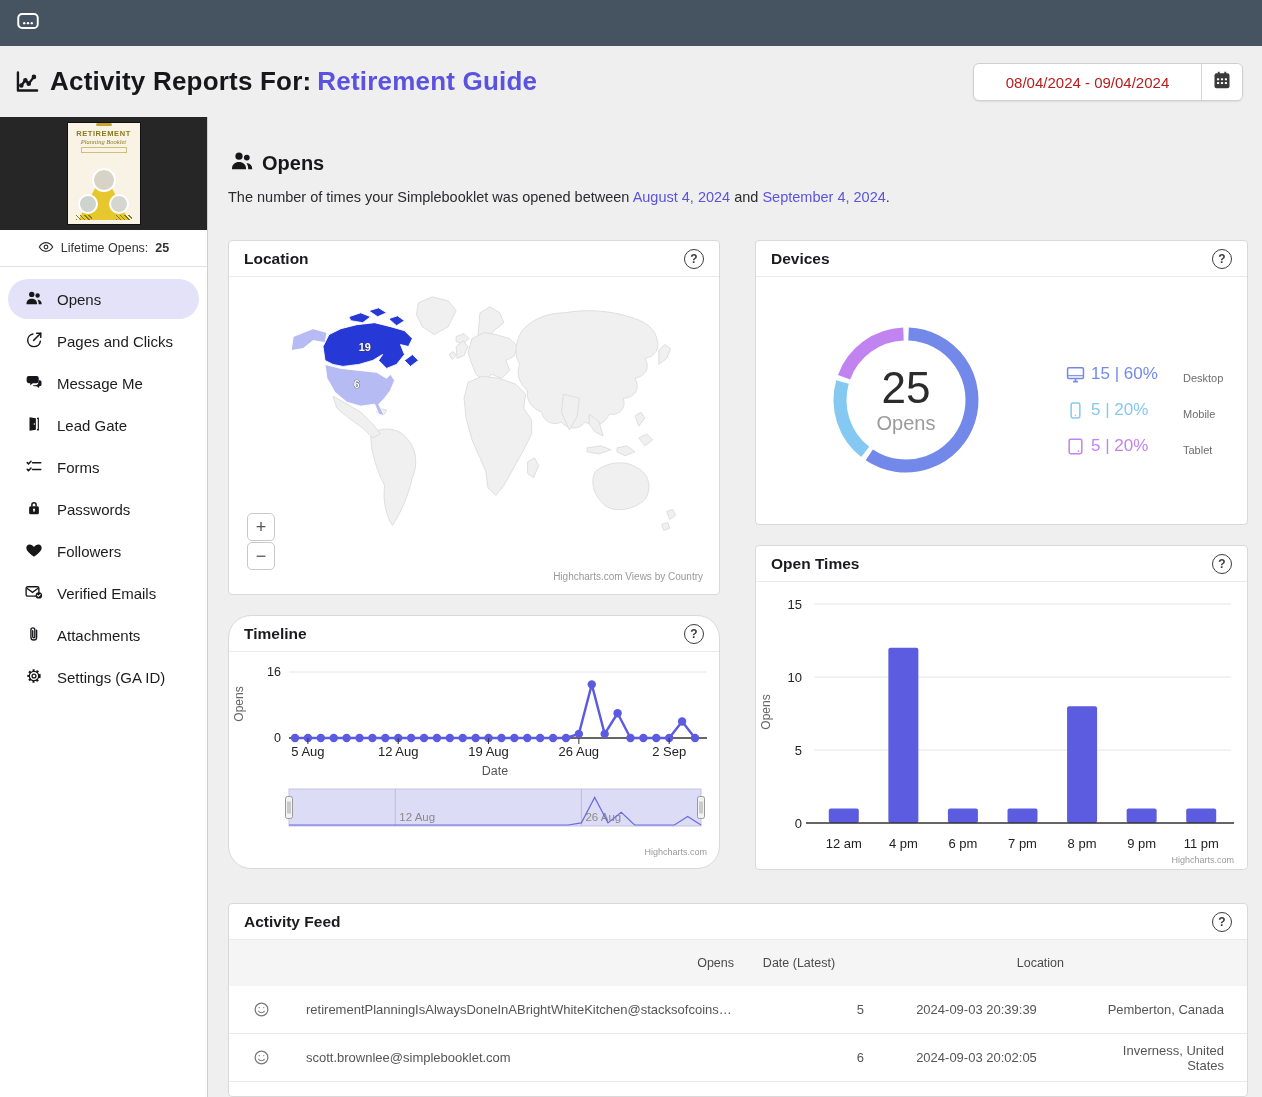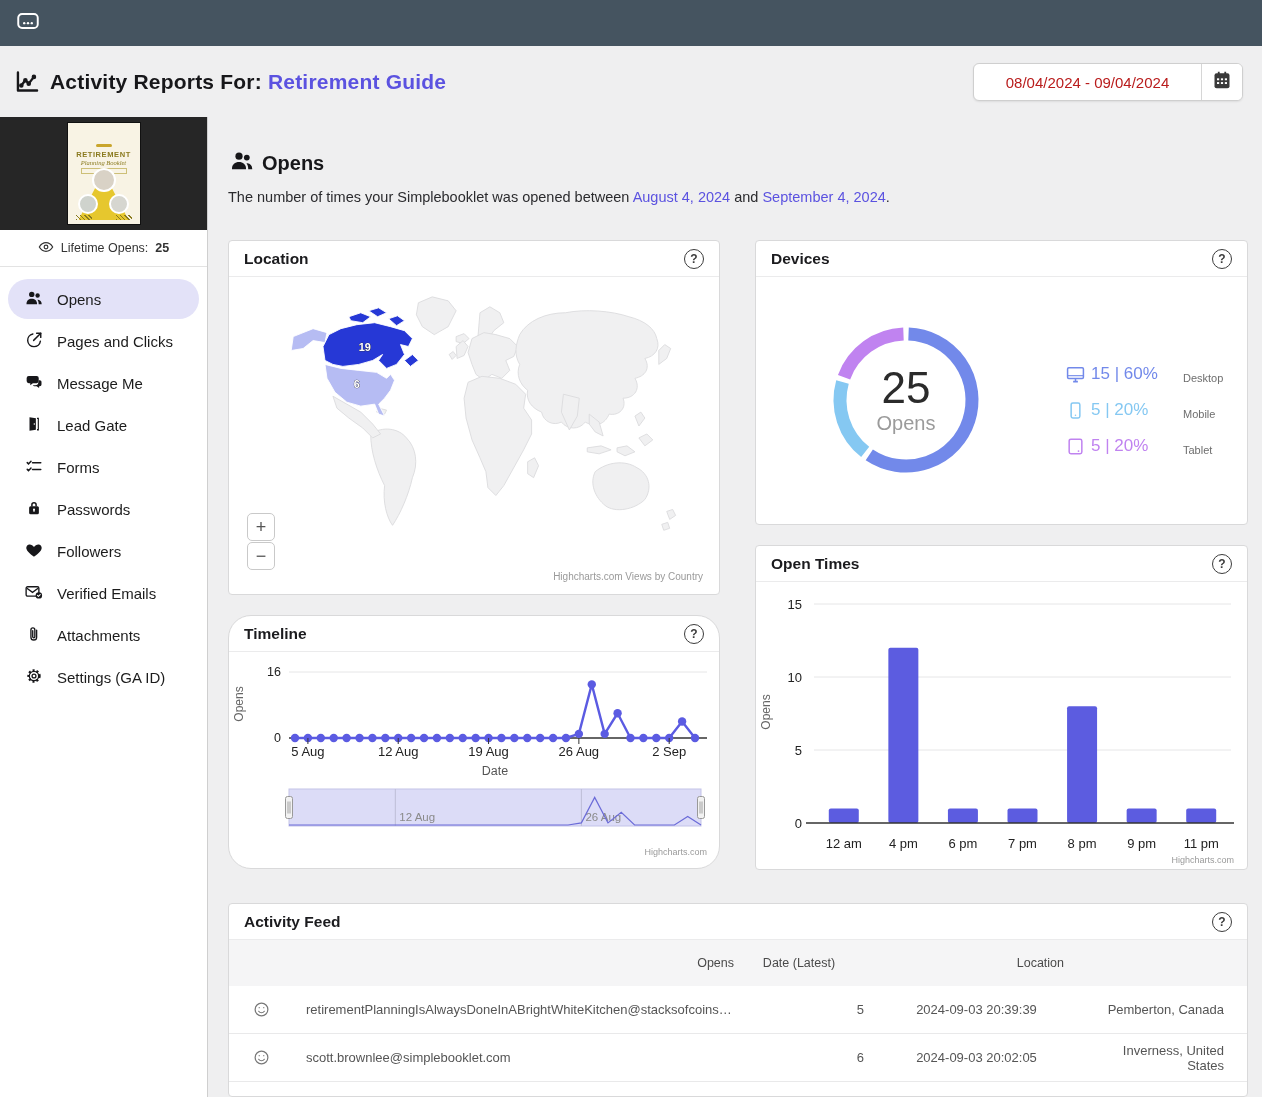--- a/index.html
+++ b/index.html
@@ -6,32 +6,32 @@
   body { font-family:"Liberation Sans", sans-serif; background:#efeff0; }
   #app { position:relative; width:1262px; height:1097px; overflow:hidden; background:#efeff0; }
 
   
   .topbar { position:absolute; left:0; top:0; width:1262px; height:46px; background:#455460; display:flex; align-items:center; padding-left:15px; }
   .topbar svg { width:26px; height:26px; }
 
   
   .header { position:absolute; left:0; top:46px; width:1262px; height:71px; display:flex; align-items:center; padding-left:14px; }
   .header .chart-ic { width:27px; height:27px; margin-right:9px; }
-  .header h1 { font-size:21px; font-weight:700; color:#17171a; letter-spacing:.2px; }
+  .header h1 { font-size:26px; font-weight:700; color:#17171a; letter-spacing:.2px; }
   .header h1 .booklet { color:#5b52e0; margin-left:6px; }
 
   .datepicker { position:absolute; right:19px; top:63px; width:270px; height:38px; background:#fff; border:1px solid #cfcfcf; border-radius:6px; display:flex; box-shadow:0 1px 2px rgba(0,0,0,.08); overflow:hidden; }
   .datepicker .dates { flex:1; display:flex; align-items:center; justify-content:center; font-size:15px; color:#b91c1c; }
   .datepicker .calbtn { width:41px; border-left:1px solid #d6d6d6; display:flex; align-items:center; justify-content:center; cursor:pointer; background:#fff; }
   .datepicker .calbtn svg { width:20px; height:20px; }
 
   
   .sidebar { position:absolute; left:0; top:117px; width:208px; height:980px; background:#fff; border-right:1px solid #cfcfcf; }
   .thumbwrap { height:113px; background:#262626; display:flex; align-items:center; justify-content:center; }
-  .booklet-thumb { width:72px; height:101px; background:#f8f3e4; position:relative; display:flex; flex-direction:column; align-items:center; padding-top:21px; box-shadow:0 0 0 1px #111; }
+  .booklet-thumb { width:72px; height:101px; background:#f8f3e4; position:relative; display:flex; flex-direction:column; align-items:center; padding-top:0; box-shadow:0 0 0 1px #111; }
   .bt-logo { width:16px; height:3px; background:#c9a52c; border-radius:2px; }
   .bt-title { font-size:7.5px; font-weight:700; letter-spacing:.6px; color:#8a7a1e; margin-top:3px; }
   .bt-sub { font-size:6.5px; font-style:italic; color:#8a7a1e; font-family:"Liberation Serif", serif; }
   .bt-tag { width:46px; height:6px; border:1px solid #cdbf77; margin-top:2px; }
   .bt-art { position:absolute; bottom:4px; left:8px; width:56px; height:52px; }
   .bt-tri { position:absolute; bottom:0; left:3px; width:50px; height:48px; background:#e6c72e; clip-path:polygon(50% 0, 100% 100%, 0 100%); }
   .bt-c { position:absolute; border-radius:50%; border:2px solid #fff; background:#cfc9bd; }
   .bt-c1 { width:24px; height:24px; left:16px; top:0; background:#d9d2c6; }
   .bt-c2 { width:20px; height:20px; left:2px; top:26px; background:#cfd3cd; }
   .bt-c3 { width:20px; height:20px; left:33px; top:26px; background:#d6d6d0; }

